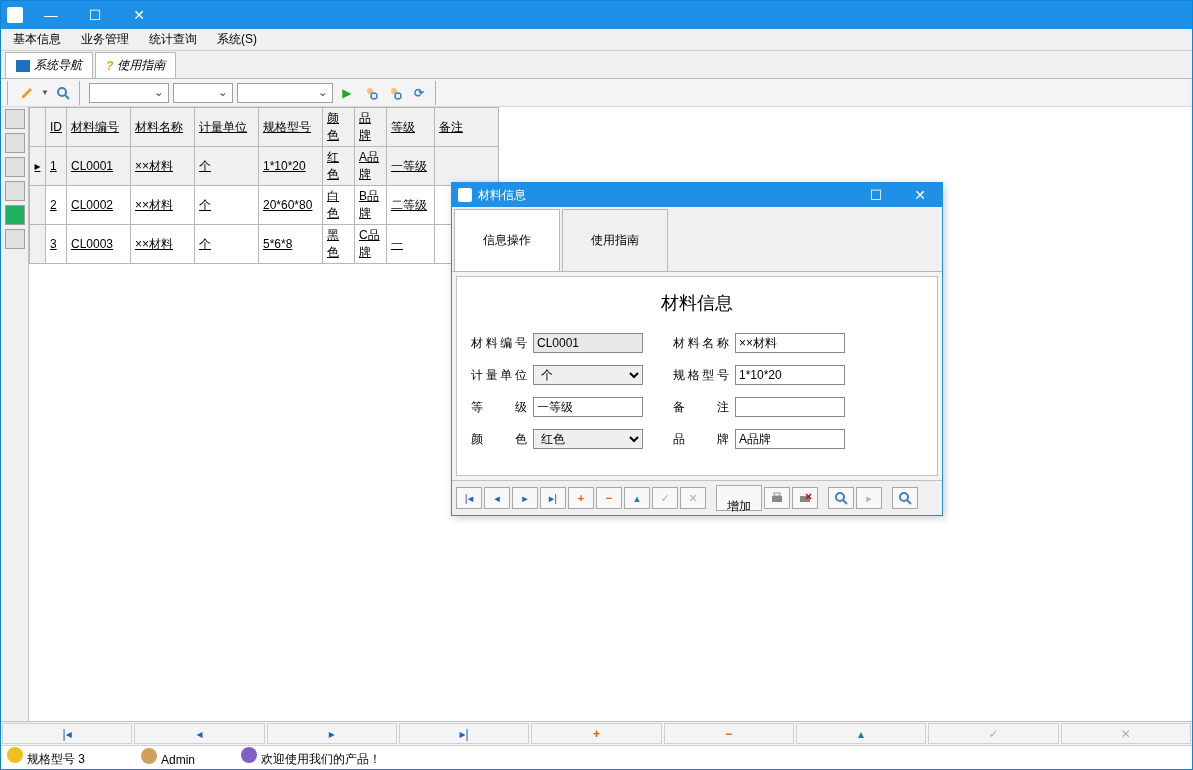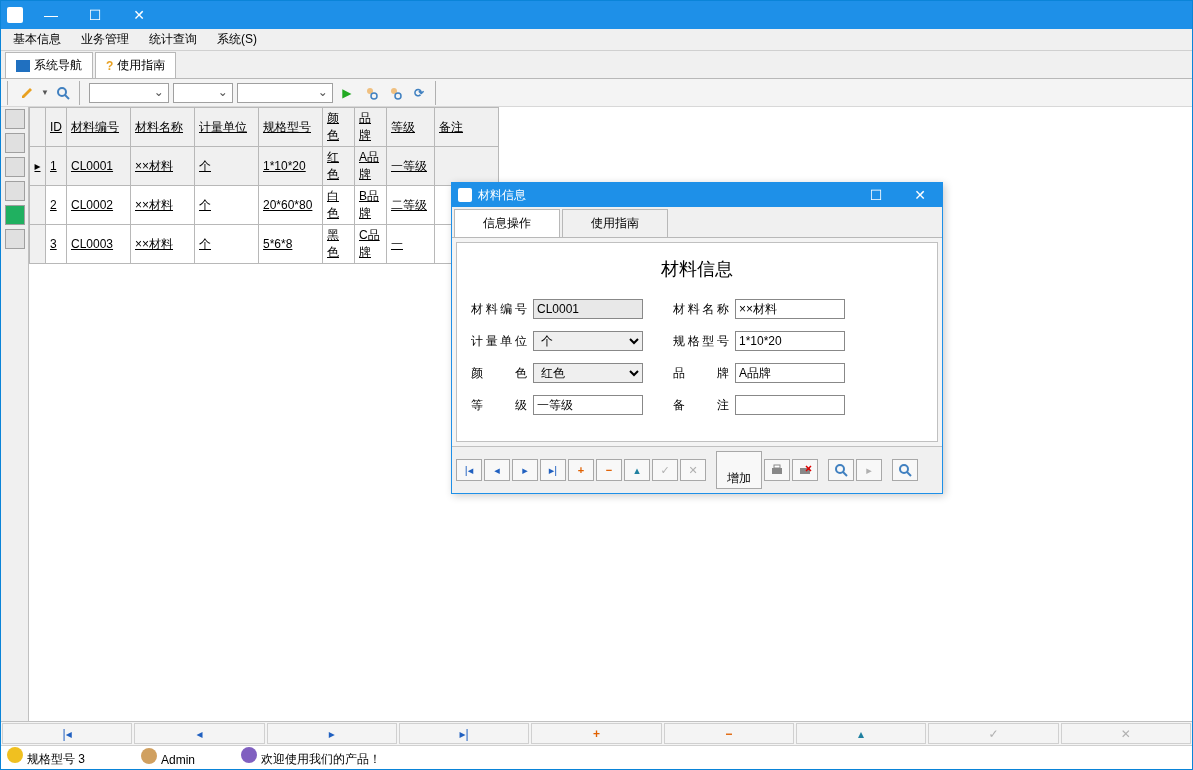--- a/index.html
+++ b/index.html
@@ -10,21 +10,21 @@
 .titlebar .icon { width: 16px; height: 16px; margin-right: 6px; background: #fff; border-radius: 2px; display: inline-block; }
 .titlebar .title { flex: 1; }
 .titlebar .winbtns { display: flex; }
 .titlebar .winbtn { width: 44px; height: 28px; display: flex; align-items: center; justify-content: center; color: #fff; font-size: 14px; }
 
 
 .menubar { background: #f0f0f0; height: 22px; display: flex; align-items: center; border-bottom: 1px solid #d0d0d0; padding-left: 4px; gap: 4px; }
 .menubar span { padding: 2px 8px; cursor: default; }
 
 
-.tabbar { background: #f0f0f0; height: 28px; display: flex; align-items: flex-end; padding-left: 4px; gap: 2px; border-bottom: 1px solid #b8b8b8; }
+.tabbar { background: #f0f0f0; height: 28px; display: flex; align-items: flex-end; padding-left: 4px; gap: 2px; border-bottom: 1px solid #b8b8b8; font-style: italic; }
 .tab { background: #fff; border: 1px solid #b8b8b8; border-bottom: none; padding: 4px 10px; display: flex; align-items: center; gap: 4px; cursor: pointer; }
 .tab .tabicon { width: 14px; height: 12px; background: #2070c0; display: inline-block; }
 .tab.active { font-weight: bold; }
 
 
 .toolbar { background: #f4f4f4; height: 28px; display: flex; align-items: center; padding: 0 4px; gap: 4px; border-bottom: 1px solid #d8d8d8; }
 .toolbar .sep { width: 4px; height: 24px; border-left: 1px solid #b0b0b0; margin: 0 2px; }
 .tbtn { width: 20px; height: 20px; display: flex; align-items: center; justify-content: center; border: 1px solid transparent; }
 .combo { height: 20px; border: 1px solid #a0a0a0; background: #fff; padding: 0 18px 0 4px; font-size: 12px; min-width: 60px; position: relative; }
 .combo::after { content: "⌄"; position: absolute; right: 4px; top: 1px; color: #555; }
@@ -42,33 +42,33 @@
 .grid .rowhead { width: 16px; background: #f0f0f0; text-align: center; }
 .grid .selrow td { background: #f0f0f0; }
 
 
 .dialog { position: absolute; top: 75px; left: 422px; width: 492px; border: 1px solid #1e90e8; background: #f4f4f4; box-shadow: 2px 2px 8px rgba(0,0,0,0.2); }
 .dialog .dtitle { background: #1e90e8; color: #fff; height: 24px; display: flex; align-items: center; padding-left: 6px; }
 .dialog .dtitle .icon { width: 14px; height: 14px; background: #fff; margin-right: 6px; border-radius: 2px; }
 .dialog .dtitle .spacer { flex: 1; }
 .dialog .dtitle .dbtn { width: 44px; height: 24px; display: flex; align-items: center; justify-content: center; color: #fff; font-size: 14px; }
 .dialog .dtabs { display: flex; background: #f0f0f0; border-bottom: 1px solid #b8b8b8; }
-.dialog .dtab { padding: 5px 28px; border: 1px solid #b8b8b8; border-bottom: none; background: #fff; margin-top: 2px; margin-left: 2px; }
+.dialog .dtab { padding: 22px 28px; border: 1px solid #b8b8b8; border-bottom: none; background: #fff; margin-top: 2px; margin-left: 2px; }
 .dialog .dbody { padding: 14px; background: #fff; border: 1px solid #c0c0c0; margin: 4px; }
 .dialog .dheading { text-align: center; font-size: 18px; margin-bottom: 18px; }
 .formrow { display: flex; gap: 30px; margin-bottom: 12px; }
 .field { display: flex; align-items: center; gap: 6px; }
 .field label { width: 56px; text-align: justify; text-align-last: justify; }
 .field input, .field select { width: 110px; height: 20px; border: 1px solid #888; padding: 0 3px; font-size: 12px; }
 .field input[readonly] { background: #e8e8e8; }
 
 .dtoolbar { display: flex; align-items: center; padding: 4px; gap: 2px; border-top: 1px solid #c0c0c0; background: #f0f0f0; }
 .navbtn { width: 26px; height: 22px; border: 1px solid #a8a8a8; background: #f8f8f8; display: flex; align-items: center; justify-content: center; font-size: 11px; }
 .navbtn.disabled { color: #b0b0b0; }
-.addbtn { padding: 18px 10px; border: 1px solid #a8a8a8; background: #f8f8f8; height: 14px; }
+.addbtn { padding: 12px 10px; border: 1px solid #a8a8a8; background: #f8f8f8; height: 14px; }
 
 
 .bottomnav { height: 24px; display: flex; border-top: 1px solid #c0c0c0; background: #f4f4f4; }
 .bottomnav .bn { flex: 1; display: flex; align-items: center; justify-content: center; border: 1px solid #d0d0d0; margin: 1px; }
 
 
 .statusbar { height: 24px; background: #fff; display: flex; align-items: center; gap: 16px; padding: 0 6px; border-top: 1px solid #d0d0d0; }
 .statusbar .sicon { width: 16px; height: 16px; background: #f0c020; border-radius: 50%; display: inline-block; margin-right: 4px; }
 
 svg { display: block; }
@@ -232,36 +232,36 @@
               <label>计量单位</label>
               <select><option>个</option></select>
             </div>
           <div class="field">
               <label>规格型号</label>
               <input value="1*10*20" style="">
             </div>
         </div>
         <div class="formrow">
           <div class="field">
+              <label>等　　级</label>
+              <input value="一等级" style="">
+            </div>
+          <div class="field">
+              <label>备　　注</label>
+              <input value="" style="">
+            </div>
+        </div>
+        <div class="formrow">
+          <div class="field">
               <label>颜　　色</label>
               <select><option>红色</option></select>
             </div>
           <div class="field">
               <label>品　　牌</label>
               <input value="A品牌" style="">
-            </div>
-        </div>
-        <div class="formrow">
-          <div class="field">
-              <label>等　　级</label>
-              <input value="一等级" style="">
-            </div>
-          <div class="field">
-              <label>备　　注</label>
-              <input value="" style="">
             </div>
         </div>
       </div>
       <div class="dtoolbar">
         <div class="navbtn" style="color:#2060c0">|◂</div>
         <div class="navbtn" style="color:#2060c0">◂</div>
         <div class="navbtn" style="color:#2060c0">▸</div>
         <div class="navbtn" style="color:#2060c0">▸|</div>
         <div class="navbtn" style="color:#e06000;font-weight:bold">+</div>
         <div class="navbtn" style="color:#e06000;font-weight:bold">−</div>

